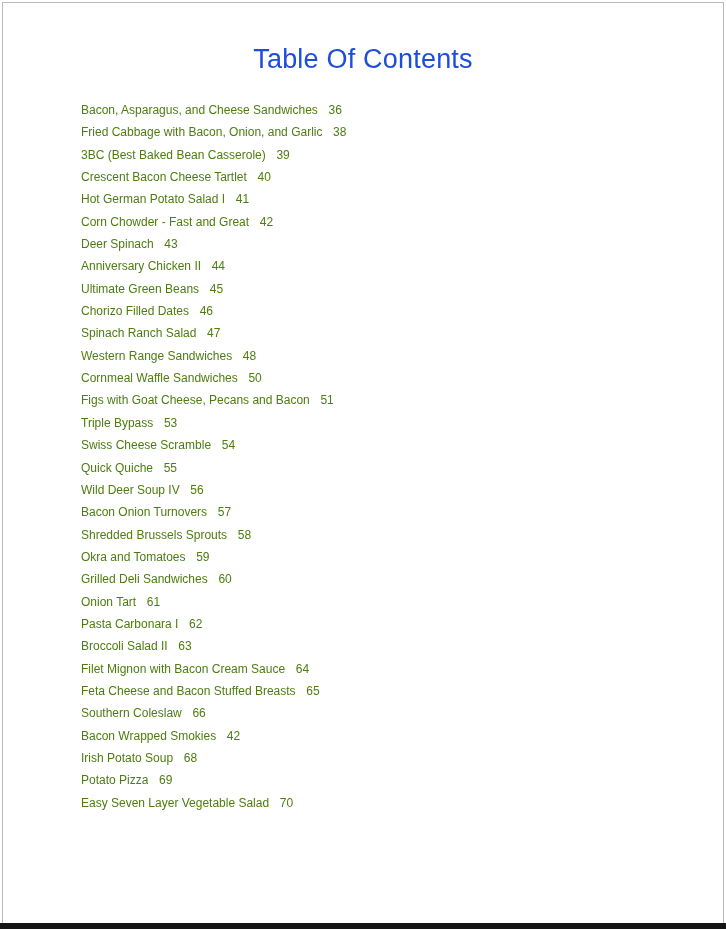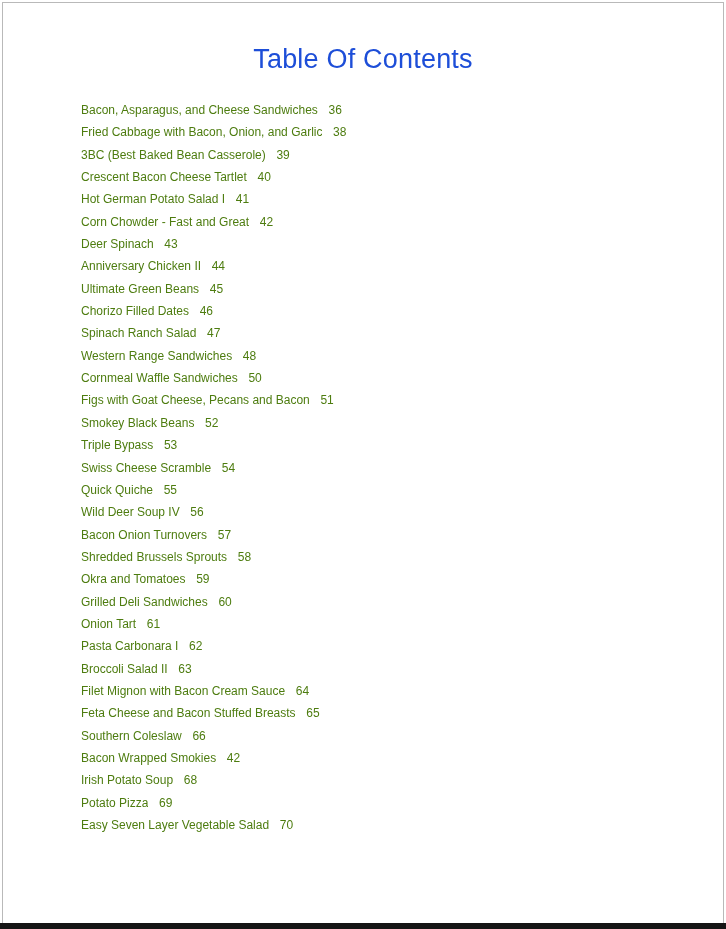--- a/index.html
+++ b/index.html
@@ -122,24 +122,20 @@
         </div>
         <div class="toc-row">
           <span class="toc-title">Cornmeal Waffle Sandwiches</span>
           <span class="toc-page">50</span>
         </div>
         <div class="toc-row">
           <span class="toc-title">Figs with Goat Cheese, Pecans and Bacon</span>
           <span class="toc-page">51</span>
         </div>
         <div class="toc-row">
-          <span class="toc-title">Smokey Black Beans</span>
-          <span class="toc-page">52</span>
-        </div>
-        <div class="toc-row">
           <span class="toc-title">Triple Bypass</span>
           <span class="toc-page">53</span>
         </div>
         <div class="toc-row">
           <span class="toc-title">Swiss Cheese Scramble</span>
           <span class="toc-page">54</span>
         </div>
         <div class="toc-row">
           <span class="toc-title">Quick Quiche</span>
           <span class="toc-page">55</span>

